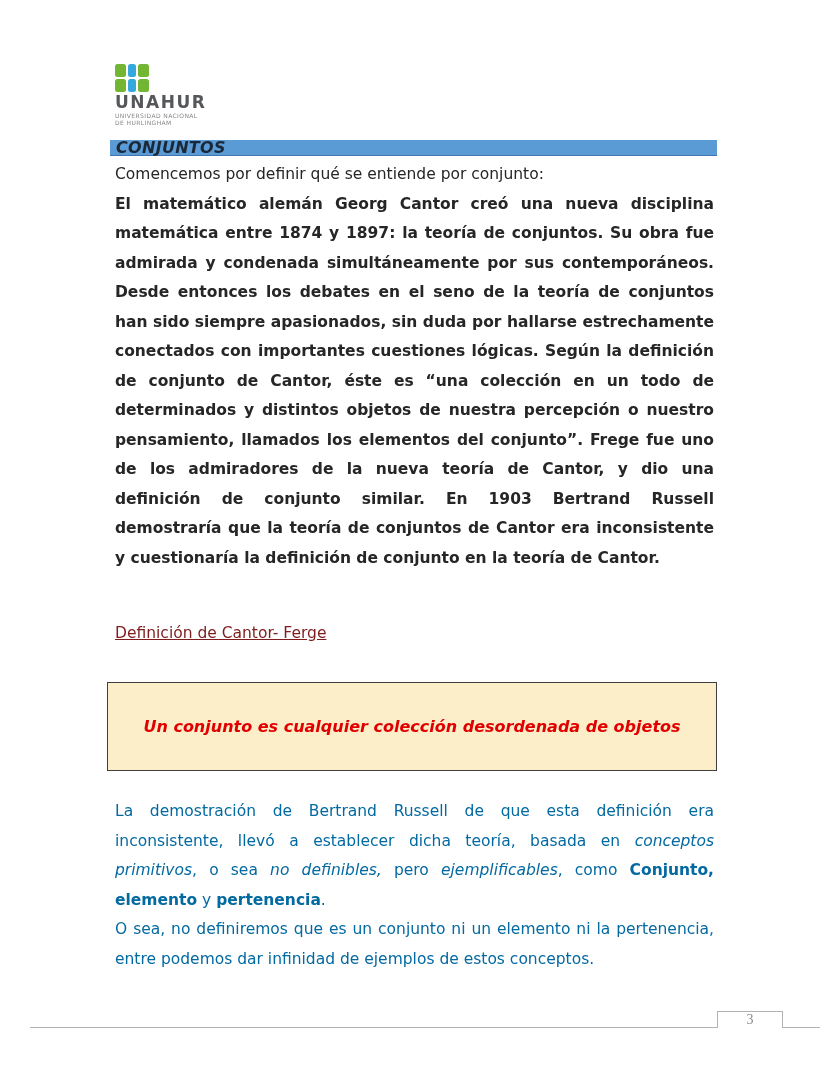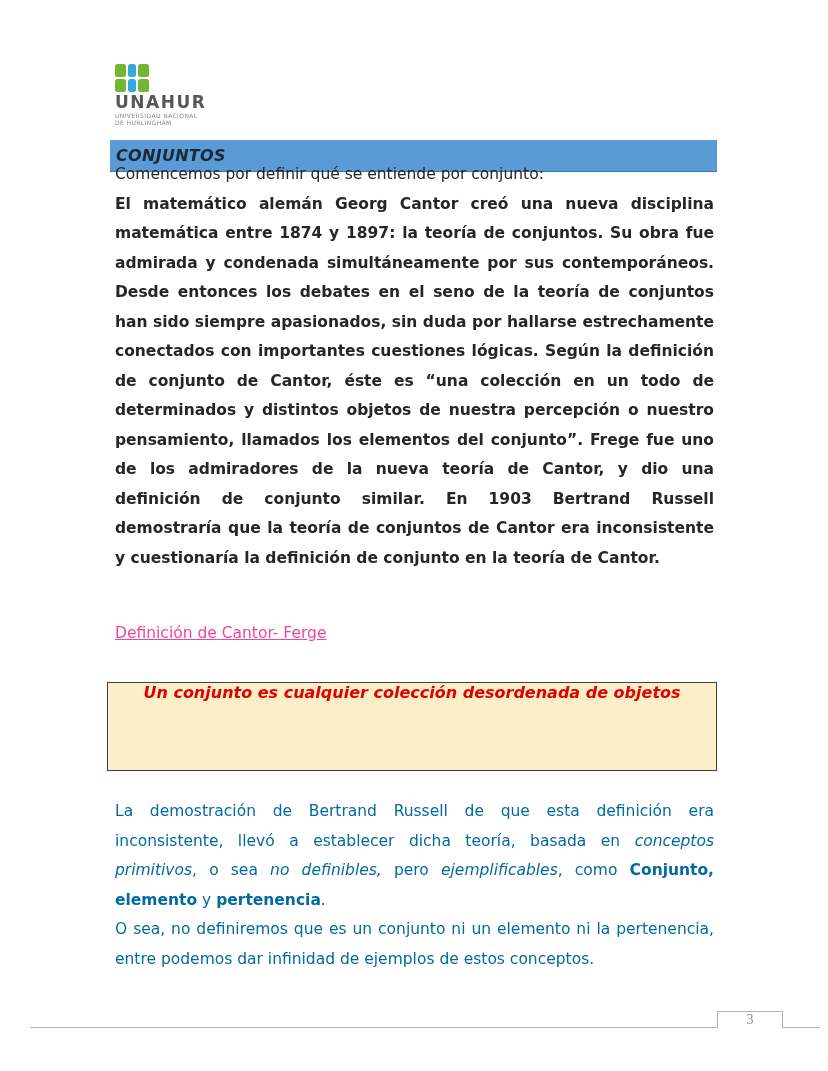--- a/index.html
+++ b/index.html
@@ -46,21 +46,21 @@
     letter-spacing: 0.4px;
     color: #85878a;
   }
 
   
   .title-bar {
     position: absolute;
     left: 110px;
     top: 140px;
     width: 607px;
-    height: 32px;
+    height: 16px;
     background: #5b9bd5;
     border-bottom: 1px solid #3e76ad;
     display: flex;
     align-items: center;
   }
   .title-bar span {
     font-size: 16px;
     font-weight: bold;
     font-style: italic;
     color: #1b2838;
@@ -84,34 +84,35 @@
     font-weight: bold;
   }
   .intro { text-align: left; }
 
   .doc-link {
     position: absolute;
     left: 115px;
     top: 622px;
     font-size: 15.5px;
     line-height: 22px;
-    color: #ec4899;
+    color: #7f1d1d;
     text-decoration: underline;
     cursor: pointer;
   }
 
   .highlight-box {
     position: absolute;
     left: 107px;
     top: 682px;
     width: 610px;
     height: 89px;
     background: #fbeec9;
     border: 1px solid #3f3f3f;
     display: flex;
+    align-items: center;
     justify-content: center;
   }
   .highlight-box span {
     font-size: 16px;
     font-weight: bold;
     font-style: italic;
     color: #e10000;
     text-align: center;
   }
 

